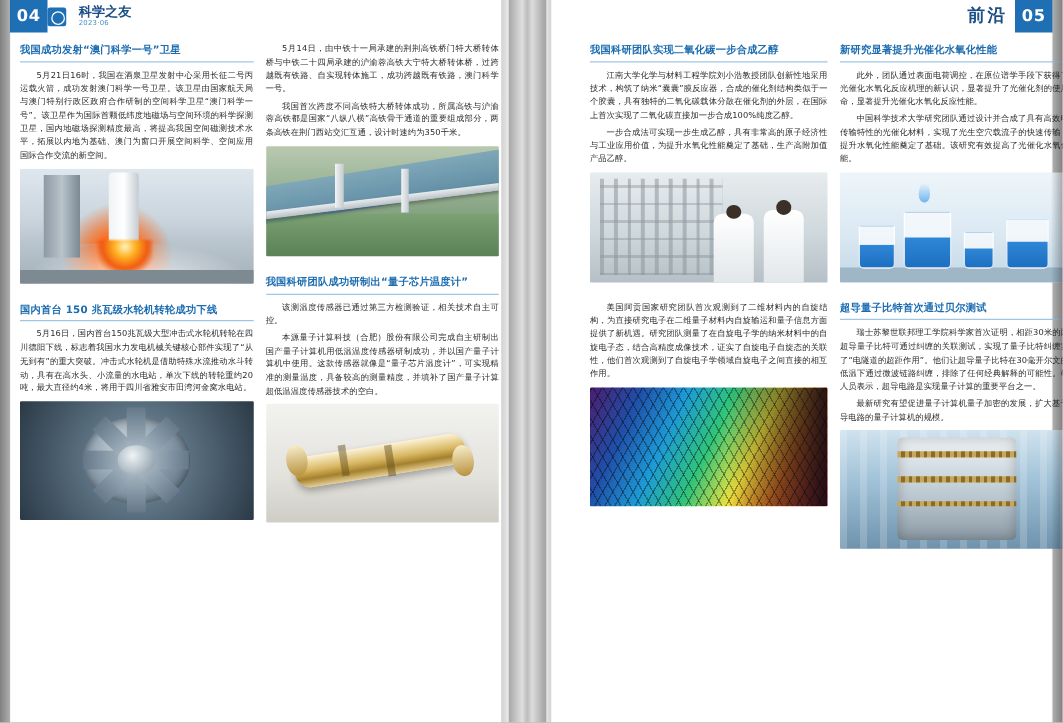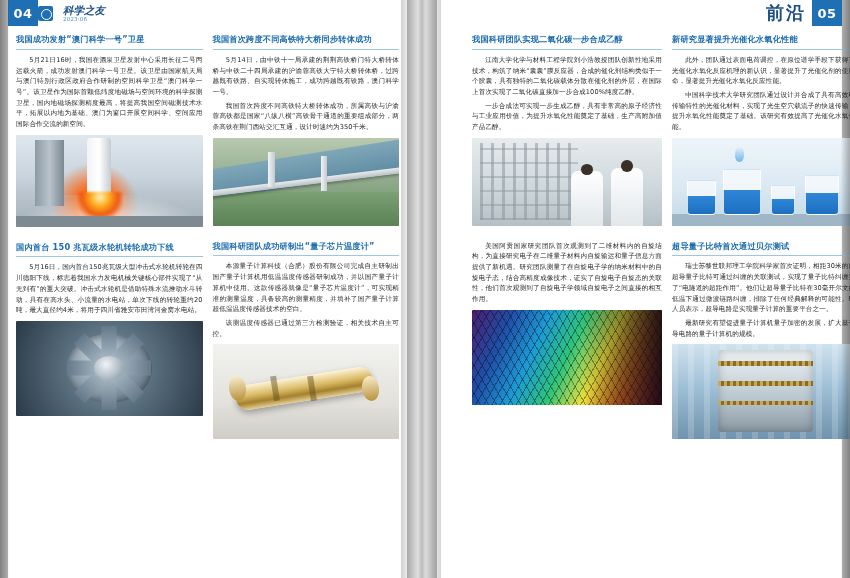--- a/index.html
+++ b/index.html
@@ -61,34 +61,33 @@
     background: #1f6fb5;
     color: #ffffff;
     font-size: 13px; font-weight: bold;
     display: flex; align-items: center; justify-content: center;
     letter-spacing: 0.5px;
   }
   .mag-mark { display: flex; flex-direction: column; justify-content: center; margin-left: 6px; }
   .mag-title {
     font-size: 10.5px; color: #1b4f86; font-weight: bold; line-height: 1.15;
     font-family: "DejaVu Sans", "Liberation Sans", sans-serif;
-    font-style: italic;
   }
   .mag-sub { font-size: 5.5px; color: #4a90c8; line-height: 1.1; letter-spacing: .2px; }
   .mag-logo {
     width: 15px; height: 15px; margin-right: 4px;
     background: #1f6fb5; border-radius: 2px;
     position: relative;
   }
   .mag-logo:after{
     content:""; position:absolute; left:3px; top:3px; width:9px; height:9px;
     border:1.5px solid #fff; border-radius:50%;
   }
   .section-title {
-    font-size: 18px; color: #1b4f86; font-weight: bold;
+    font-size: 14px; color: #1b4f86; font-weight: bold;
     margin-right: 6px; letter-spacing: 2px;
   }
 
   
   .cols {
     position: absolute; top: 34px; bottom: 6px;
     display: flex; gap: 10px;
   }
   .cols.left  { left: 16px;  width: 383px; }
   .cols.right { left: 424px; width: 390px; margin-left: 48px; }
@@ -367,39 +366,38 @@
           <div class="blade" style="transform:translate(-50%,0) rotate(315deg)"></div>
           <div class="core"></div>
         </div>
       </div>
 
     </div>
 
     <div class="col">
 
       <div class="art">
-        <div class="art-head">我国首次跨度不同高铁特大桥同步转体成功</div>
         <div class="art-body">
           <p>5月14日，由中铁十一局承建的荆荆高铁桥门特大桥转体桥与中铁二十四局承建的沪渝蓉高铁大宁特大桥转体桥，过跨越既有铁路、自实现转体施工，成功跨越既有铁路，澳门科学一号。</p>
           <p>我国首次跨度不同高铁特大桥转体成功，所属高铁与沪渝蓉高铁都是国家“八纵八横”高铁骨干通道的重要组成部分，两条高铁在荆门西站交汇互通，设计时速约为350千米。</p>
         </div>
         <div class="photo h2 ph-bridge">
           <div class="river"></div>
           <div class="field"></div>
           <div class="deck"></div>
           <div class="pylon a"></div>
           <div class="pylon b"></div>
         </div>
       </div>
 
       <div class="art">
         <div class="art-head">我国科研团队成功研制出“量子芯片温度计”</div>
         <div class="art-body">
+          <p>该测温度传感器已通过第三方检测验证，相关技术自主可控。</p>
           <p>本源量子计算科技（合肥）股份有限公司完成自主研制出国产量子计算机用低温温度传感器研制成功，并以国产量子计算机中使用。这款传感器就像是“量子芯片温度计”，可实现精准的测量温度，具备较高的测量精度，并填补了国产量子计算超低温温度传感器技术的空白。</p>
-          <p>该测温度传感器已通过第三方检测验证，相关技术自主可控。</p>
         </div>
         <div class="photo h3 ph-chip">
           <div class="cyl"></div>
           <div class="cap l"></div>
           <div class="cap r"></div>
           <div class="ring" style="left:32%"></div>
           <div class="ring" style="left:52%"></div>
         </div>
       </div>
 

